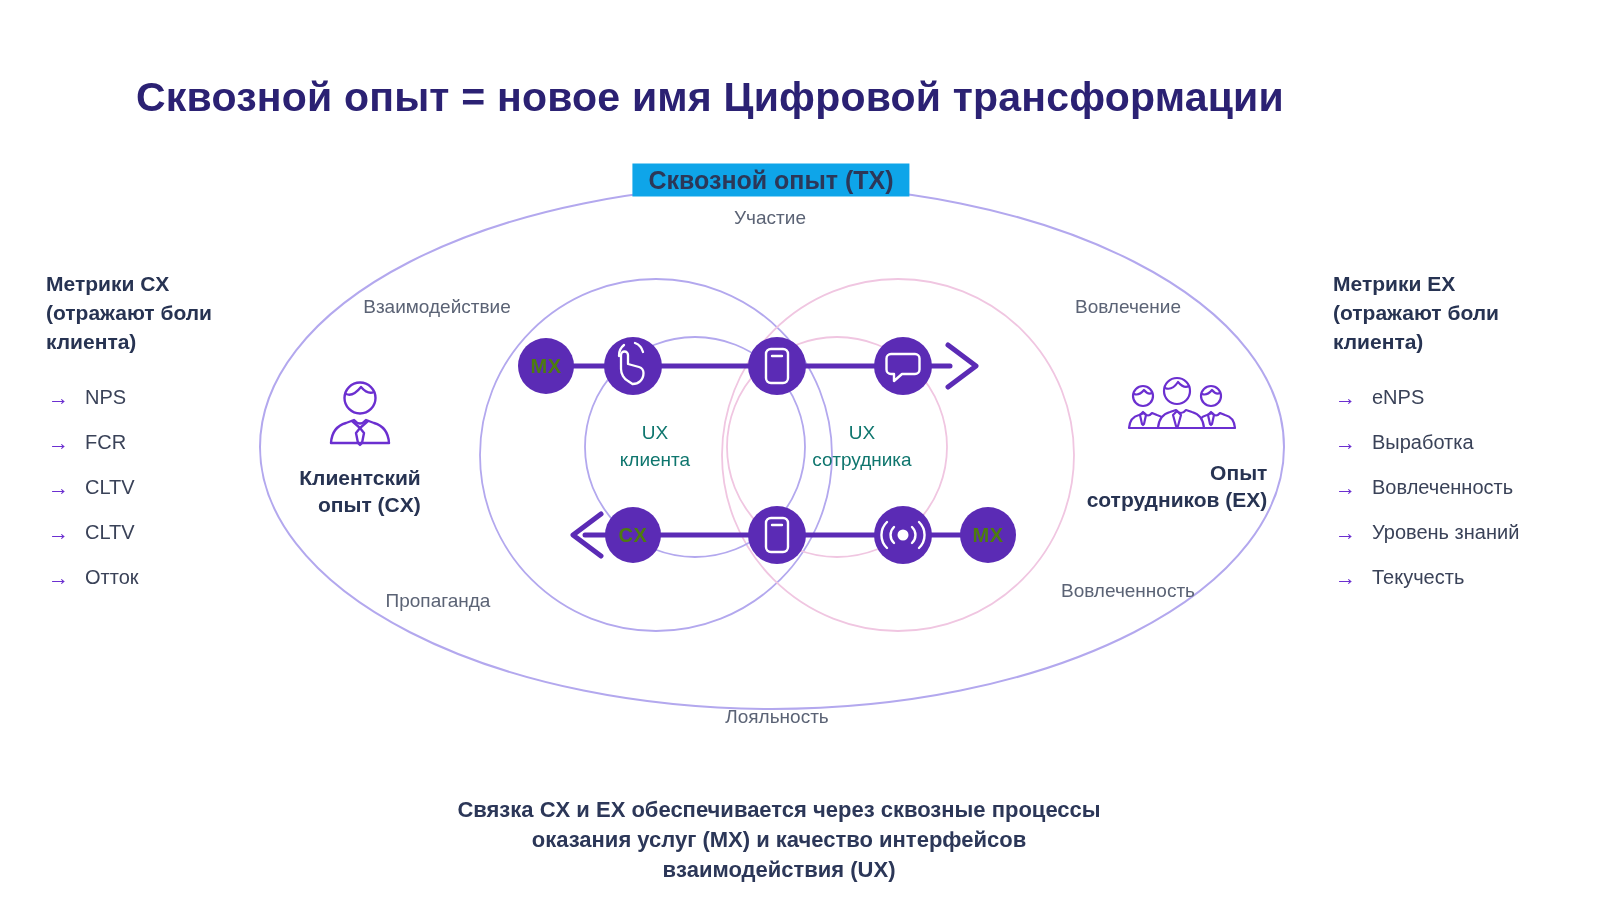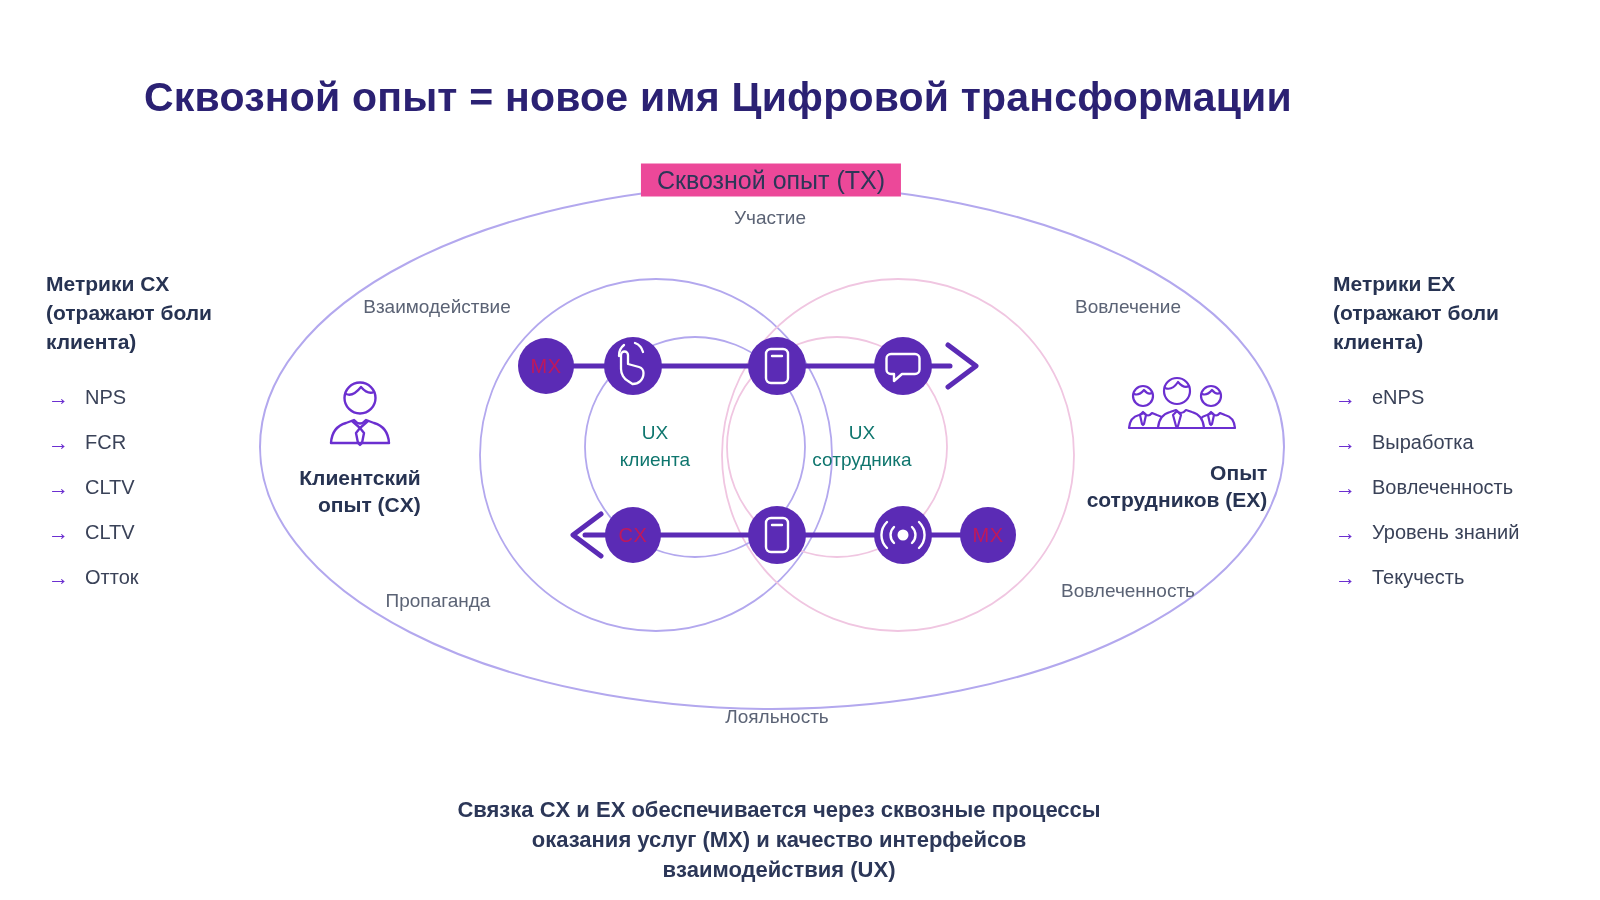--- a/index.html
+++ b/index.html
@@ -1,25 +1,25 @@
 <!DOCTYPE html>
 <html lang="ru"><head>
 <meta charset="utf-8">
 <style>
   html,body{margin:0;padding:0;background:#ffffff;}
   body{font-family:"Liberation Sans","DejaVu Sans",sans-serif;}
   .stage{position:relative;width:1600px;height:900px;background:#ffffff;overflow:hidden;}
   .abs{position:absolute;}
   .ctr{transform:translate(-50%,-50%);}
   .preline{white-space:pre-line;}
-  .title{left:0;top:74px;width:1420px;text-align:center;font-size:41px;font-weight:700;color:#2b2173;letter-spacing:.2px;margin-left:8px;}
-  .tx-label{left:771px;top:180px;background:#ec4899;padding:2px 16px;font-size:25px;font-weight:400;color:#2c3758;white-space:nowrap;}
+  .title{left:0;top:74px;width:1420px;text-align:center;font-size:41px;font-weight:700;color:#2b2173;letter-spacing:.2px;}
+  .tx-label{left:771px;top:180px;background:#0ea5e9;padding:2px 16px;font-size:25px;font-weight:700;color:#2c3758;white-space:nowrap;}
   .ring-lbl{font-size:19px;color:#5b6375;white-space:nowrap;}
   .ux-lbl{font-size:19px;color:#0f766e;text-align:center;line-height:1.4;}
-  .node-lbl{font-size:20px;font-weight:400;color:#be185d;white-space:nowrap;letter-spacing:.5px;}
+  .node-lbl{font-size:20px;font-weight:700;color:#4d7c0f;white-space:nowrap;letter-spacing:.5px;}
   .actor-lbl{font-size:21px;font-weight:700;color:#273352;text-align:right;line-height:1.3;}
   .metrics-head{font-size:21px;font-weight:700;color:#273352;line-height:1.38;}
   .metric-item{display:flex;align-items:center;gap:16px;font-size:20px;color:#3a4258;white-space:nowrap;}
   .metric-item .arrow{color:#6b2fd0;font-size:21px;line-height:1;}
   .footnote{left:779px;top:840px;width:780px;text-align:center;font-size:22px;font-weight:700;color:#2c3758;line-height:1.36;}
   svg{display:block;}
 </style>
 </head>
 <body>
 

